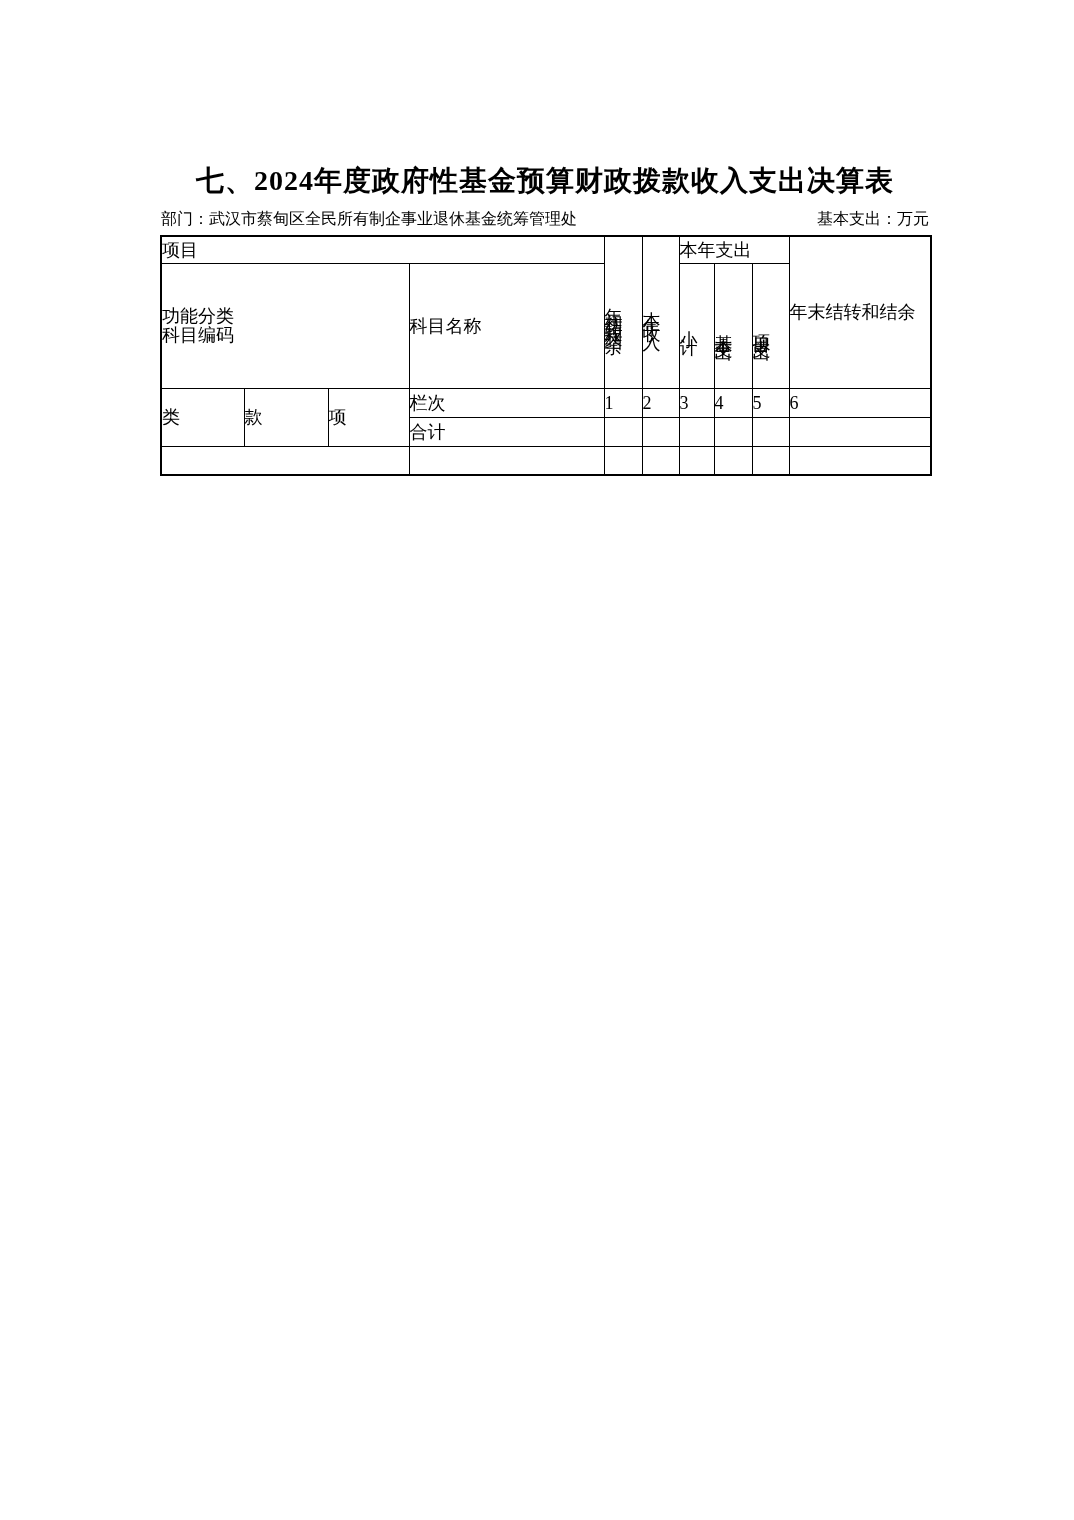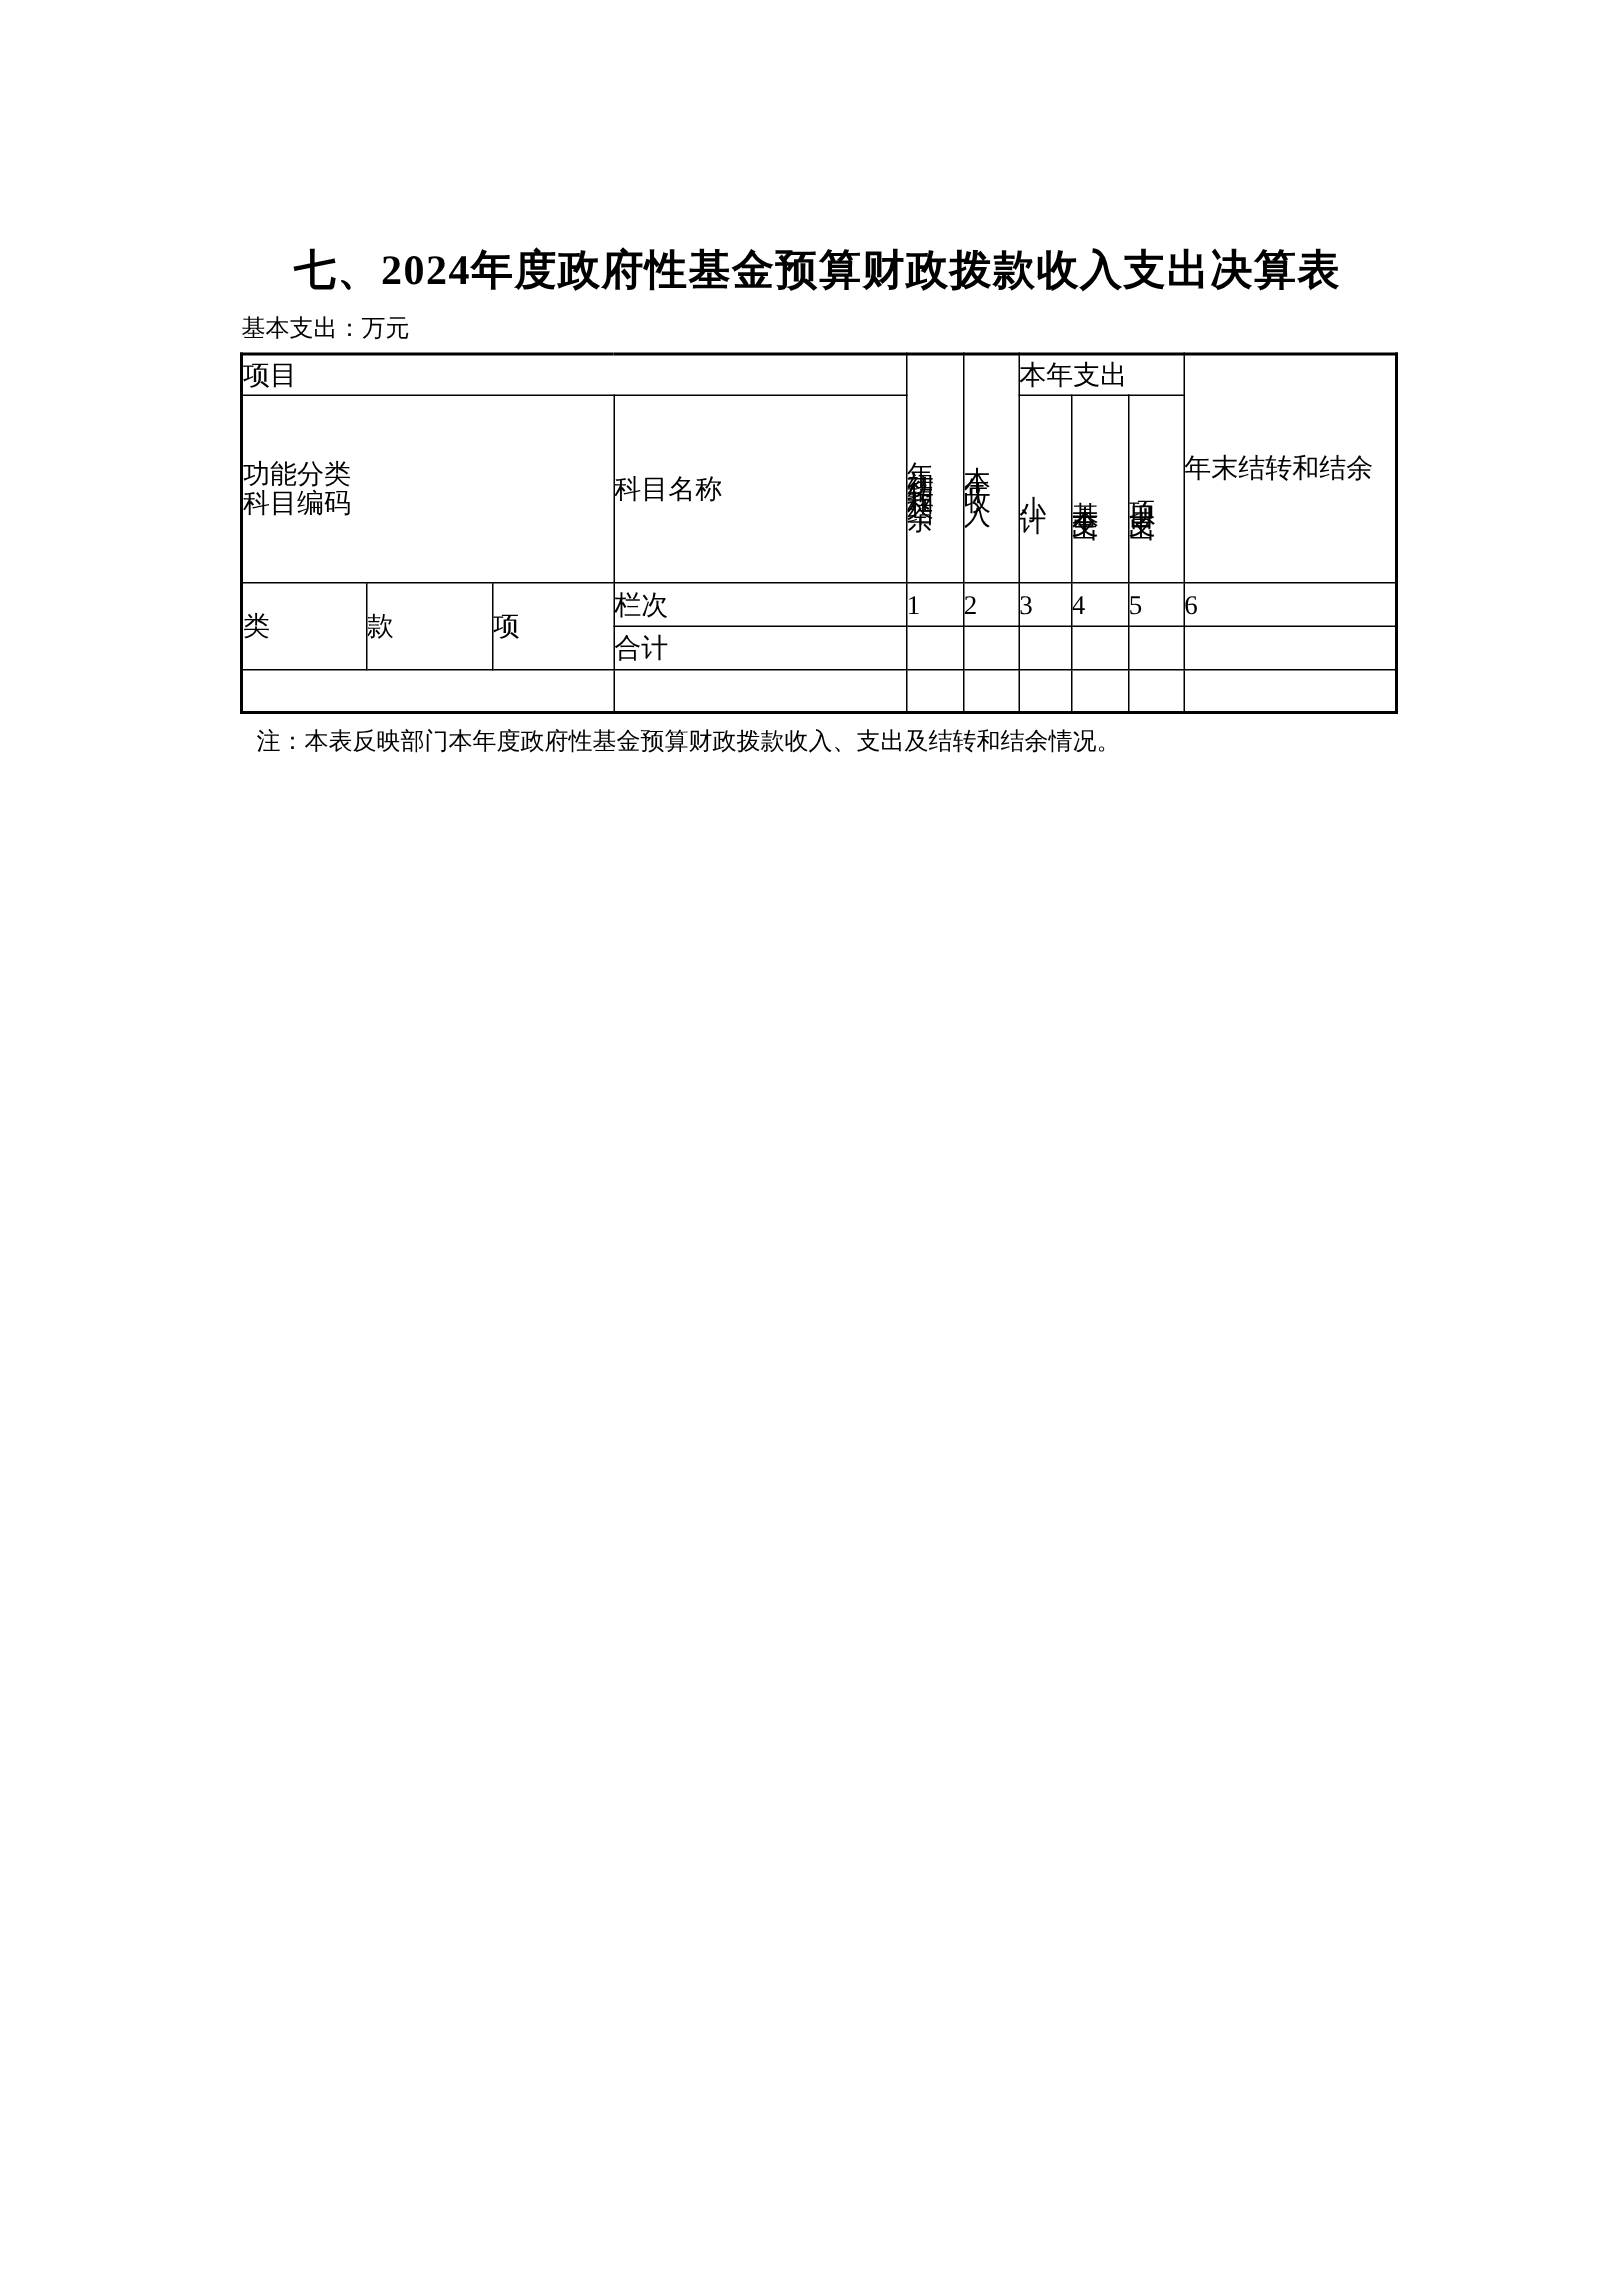--- a/index.html
+++ b/index.html
@@ -78,20 +78,21 @@
 </style>
 </head>
 <body>
 
 <div class="page">
   <div class="sheet">
 
     <div class="title">七、2024年度政府性基金预算财政拨款收入支出决算表</div>
 
     <div class="meta-row">
+      <span>部门：武汉市蔡甸区全民所有制企事业退休基金统筹管理处</span>
       <span>基本支出：万元</span>
     </div>
 
     <table class="acct">
       <colgroup>
         <col style="width:83px">
           <col style="width:84px">
           <col style="width:81px">
         <col style="width:195px">
         <col style="width:38px">
@@ -149,16 +150,15 @@
         <td></td>
         <td></td>
         <td></td>
         <td></td>
         <td></td>
         <td></td>
       </tr>
     </tbody>
       </table>
 
-    <div class="note1">注：本表反映部门本年度政府性基金预算财政拨款收入、支出及结转和结余情况。</div>
 
   </div>
 </div>
 
 </body></html>

